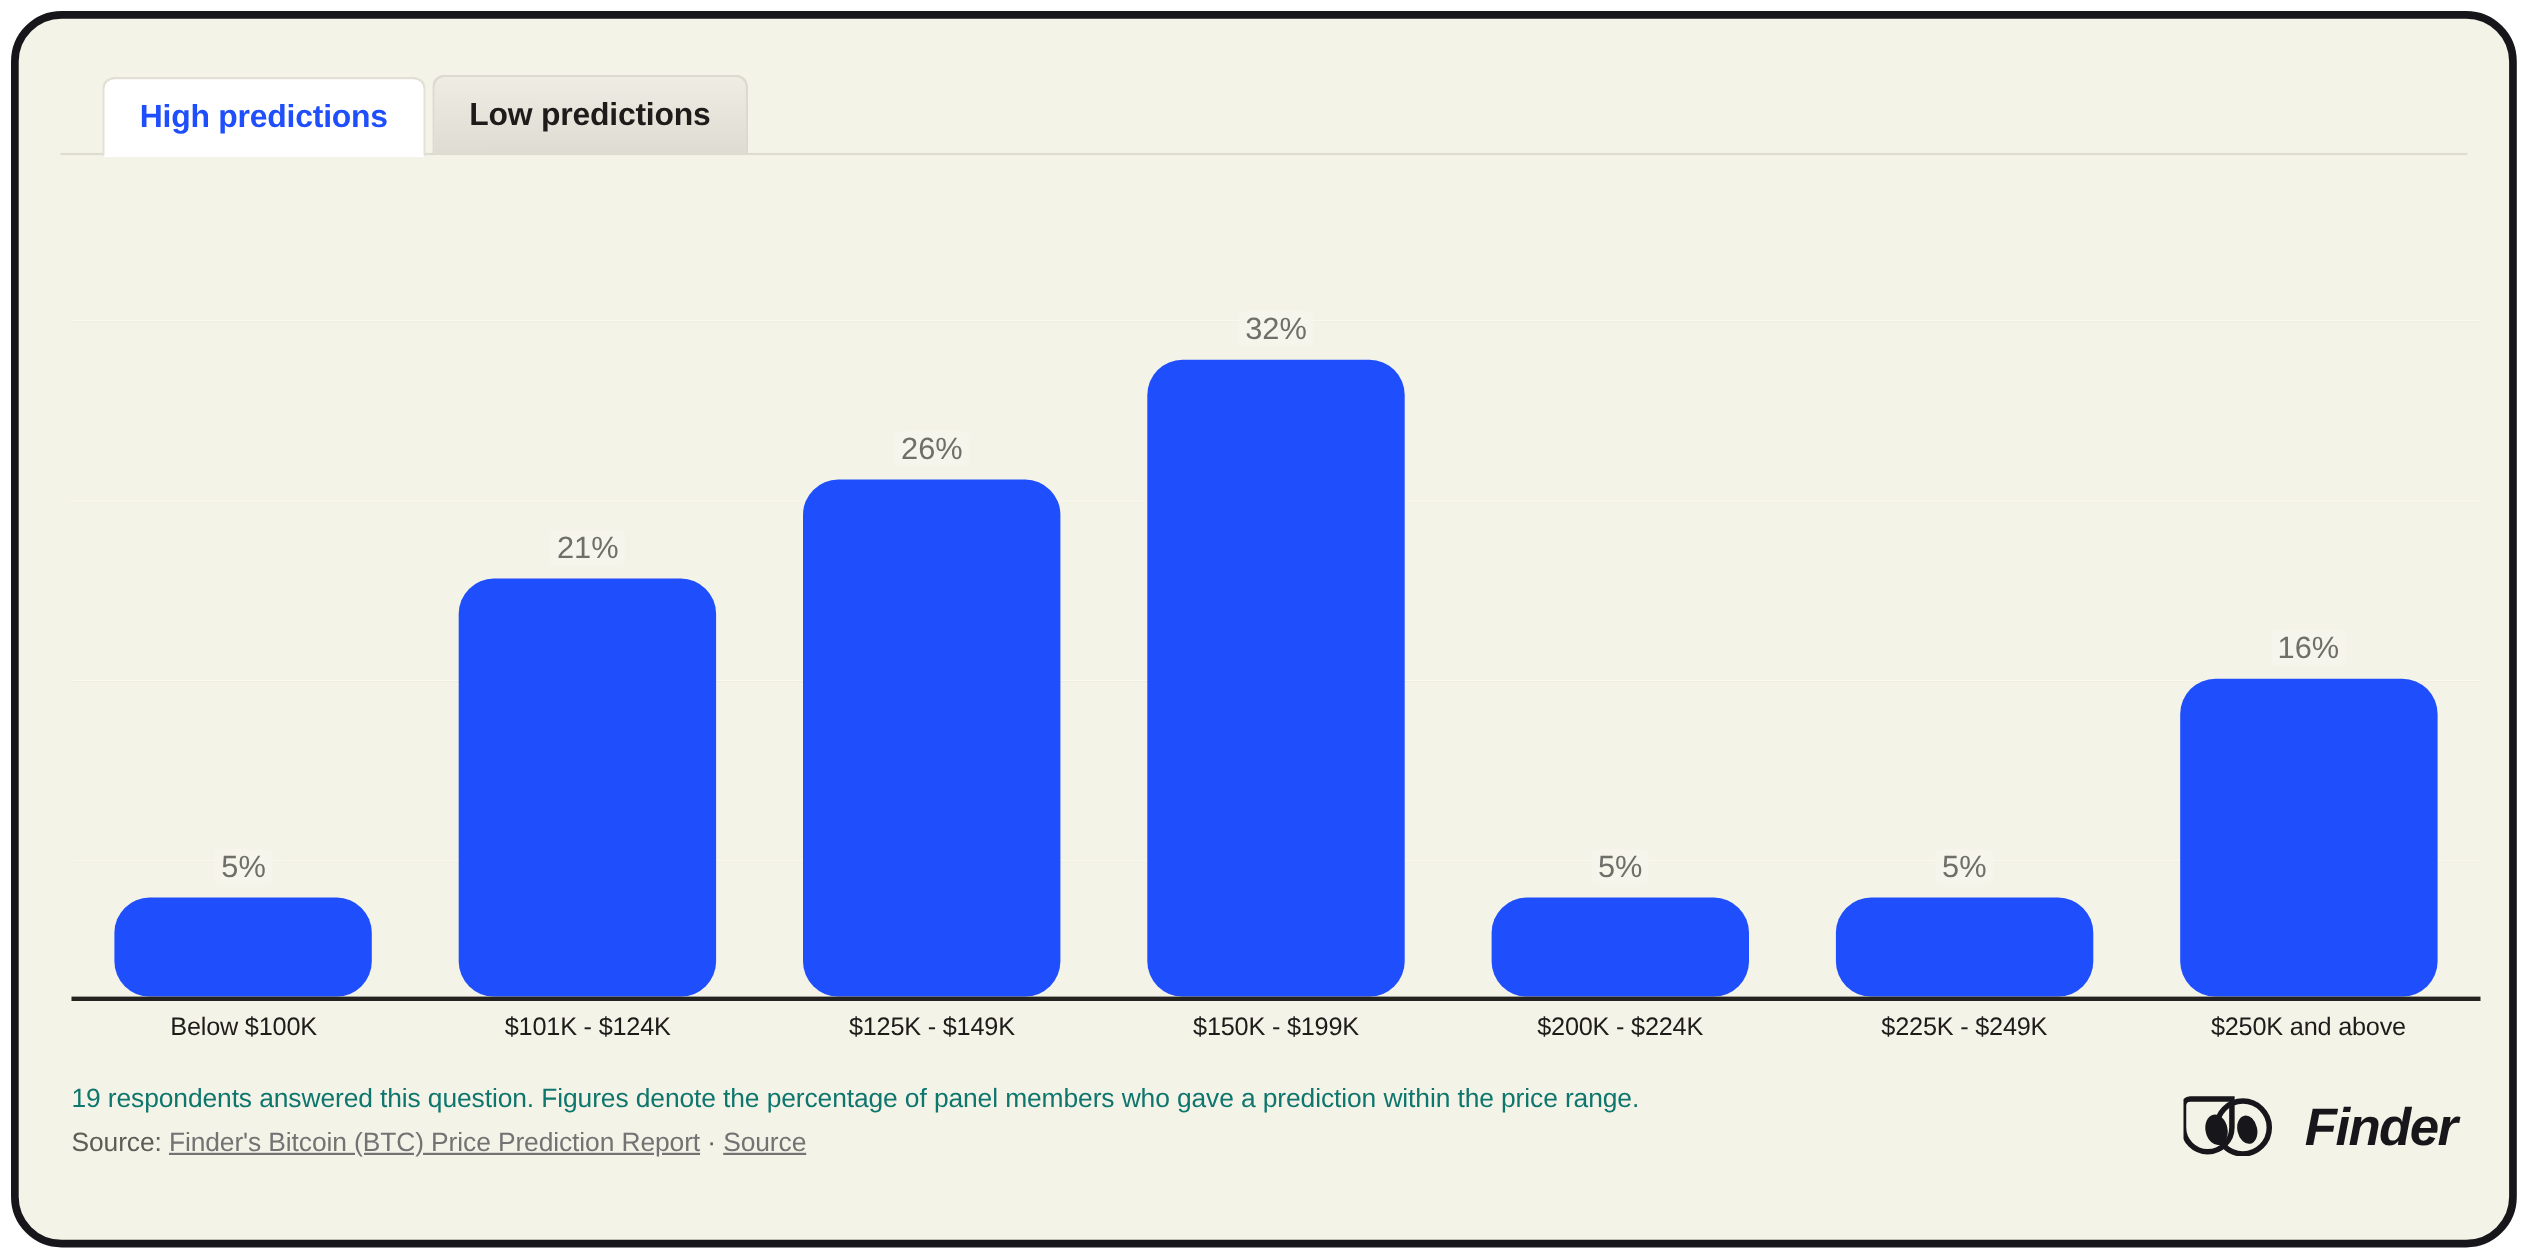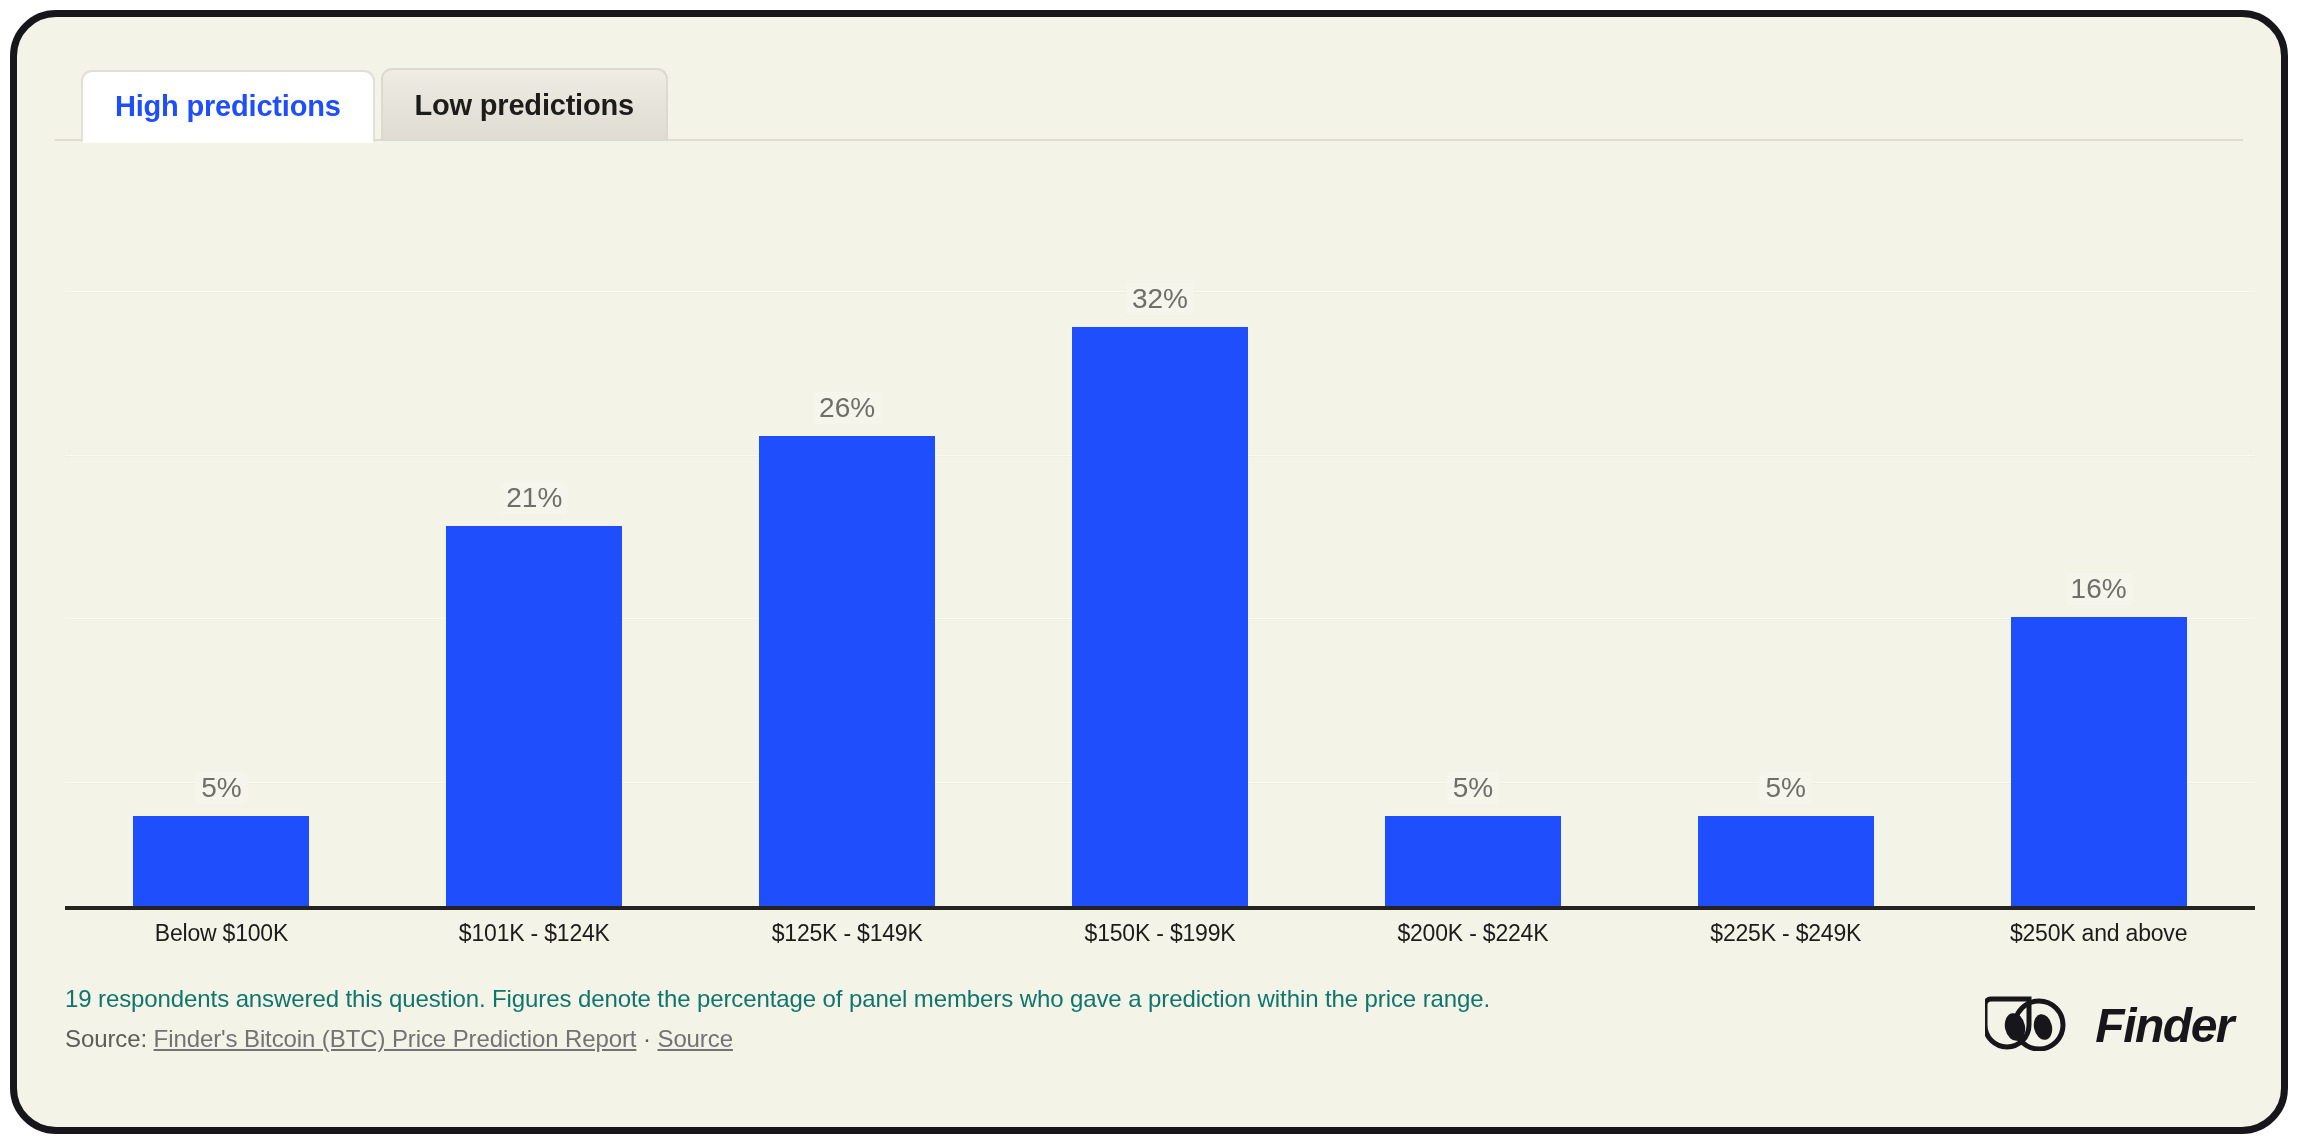--- a/index.html
+++ b/index.html
@@ -35,21 +35,21 @@
   .tabline {
     position: absolute;
     left: 38px;
     right: 38px;
     bottom: 0;
     height: 2px;
     background: #dedcd0;
   }
   .tabs {
     position: absolute;
-    left: 64px;
+    left: 76px;
     bottom: 0;
     display: flex;
     align-items: flex-end;
     gap: 0px;
     text-align: center;
   }
   .tab {
     height: 73px;
     display: flex;
     align-items: center;
@@ -128,23 +128,24 @@
   .barcell {
     flex: 1 1 0;
     height: 100%;
     position: relative;
     display: flex;
     flex-direction: column;
     justify-content: flex-end;
     align-items: center;
   }
   .bar {
-    width: 176px;
+    width: 234px;
     background: #1f4efc;
     position: relative;
+    border-radius: 32px;
   }
   .barlabel {
     position: absolute;
     bottom: 100%;
     left: 50%;
     transform: translateX(-50%);
     margin-bottom: 12px;
     font-size: 28px;
     color: #6f6e68;
     background: #f6f5ec;

